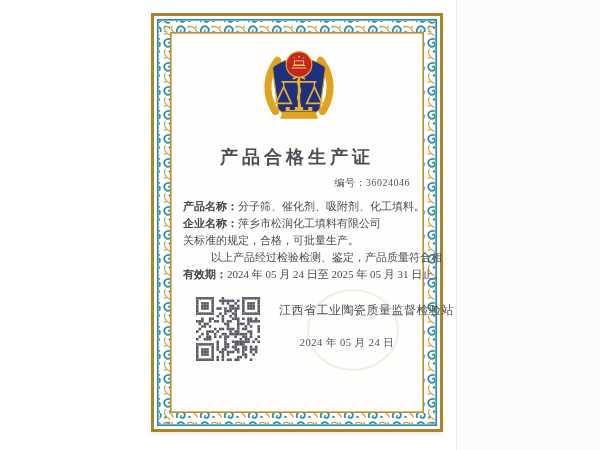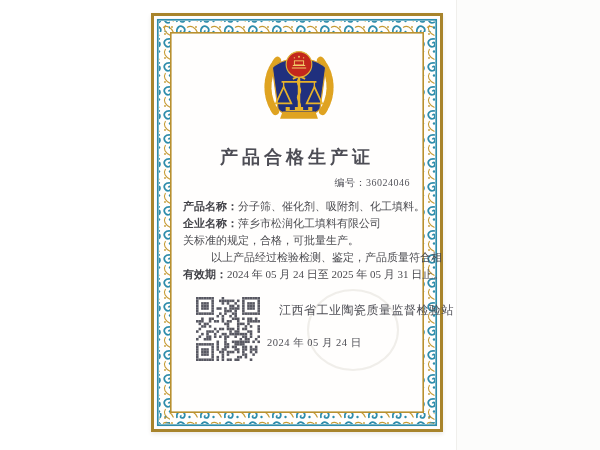--- a/index.html
+++ b/index.html
@@ -45,21 +45,21 @@
     border:2px solid #eceae5;border-radius:50%;opacity:.8;
   }
 
   .issuer{
     position:absolute;left:128px;top:289px;width:165px;
     text-align:center;font-size:12px;color:#4e4e55;letter-spacing:.5px;
     white-space:nowrap;
   }
   .issue-date{
     position:absolute;left:116px;top:323px;width:160px;
-    text-align:left;font-size:10.5px;color:#4e4e55;letter-spacing:.5px;
+    text-align:center;font-size:10.5px;color:#4e4e55;letter-spacing:.5px;
   }
 </style>
 </head>
 <body>
 
 <div class="page-right"></div>
 <div class="page-edge"></div>
 
 <div class="certificate">
 

